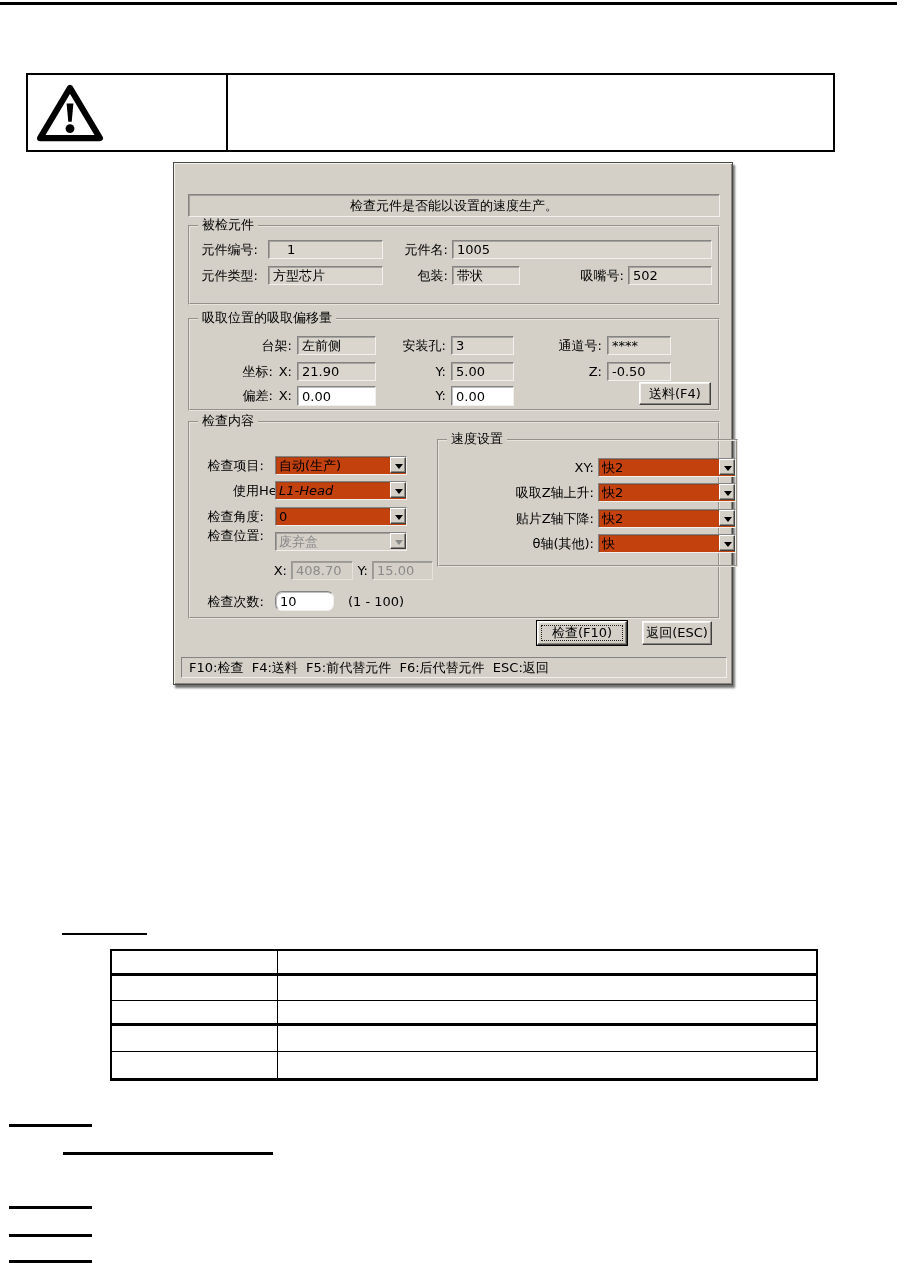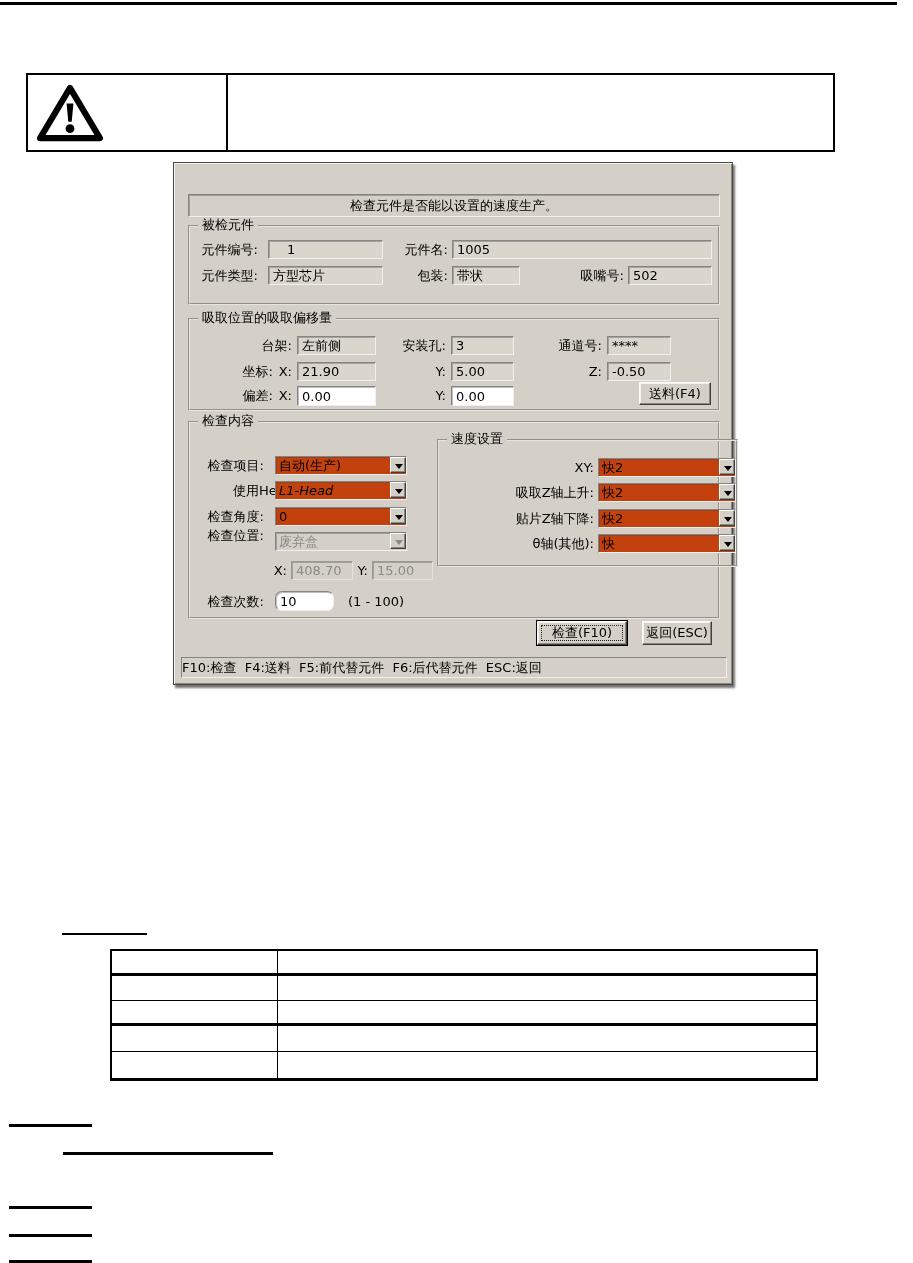--- a/index.html
+++ b/index.html
@@ -58,21 +58,21 @@
   .combo.disabled .val { color:#8a8a8a; }
   .combo.disabled .drop::after { border-top-color:#8a8a8a; }
   .btn { position:absolute; background:#d4d0c8; border:1px solid;
     border-color:#fff #404040 #404040 #fff; box-shadow: inset -1px -1px 0 #8a8680, inset 1px 1px 0 #f4f2ee;
     text-align:center; font-size:13px; cursor:pointer; line-height:21px; }
   .btn.default { outline:1px solid #000; }
   .btn.default::after { content:""; position:absolute; left:3px; right:3px; top:3px; bottom:3px;
     border:1px dotted #222; }
   .statusbar { position:absolute; left:7px; top:494px; width:546px; height:21px;
     border:1px solid; border-color:#848484 #f2f0ec #f2f0ec #848484;
-    line-height:19px; white-space:pre; overflow:hidden; }
+    line-height:19px; padding-left:7px; white-space:pre; overflow:hidden; }
 
   
   .doctable { position:absolute; left:110px; top:949px; width:708px;
     border:2px solid #000; border-bottom-width:3px; }
   .doctable .trow { display:flex; }
   .doctable .trow .c1 { width:166px; border-right:1px solid #000; }
   .doctable .trow .c2 { flex:1; }
   .r1 { height:25px; border-bottom:3px solid #000; }
   .r2 { height:25px; border-bottom:1px solid #000; }
   .r3 { height:25px; border-bottom:3px solid #000; }

